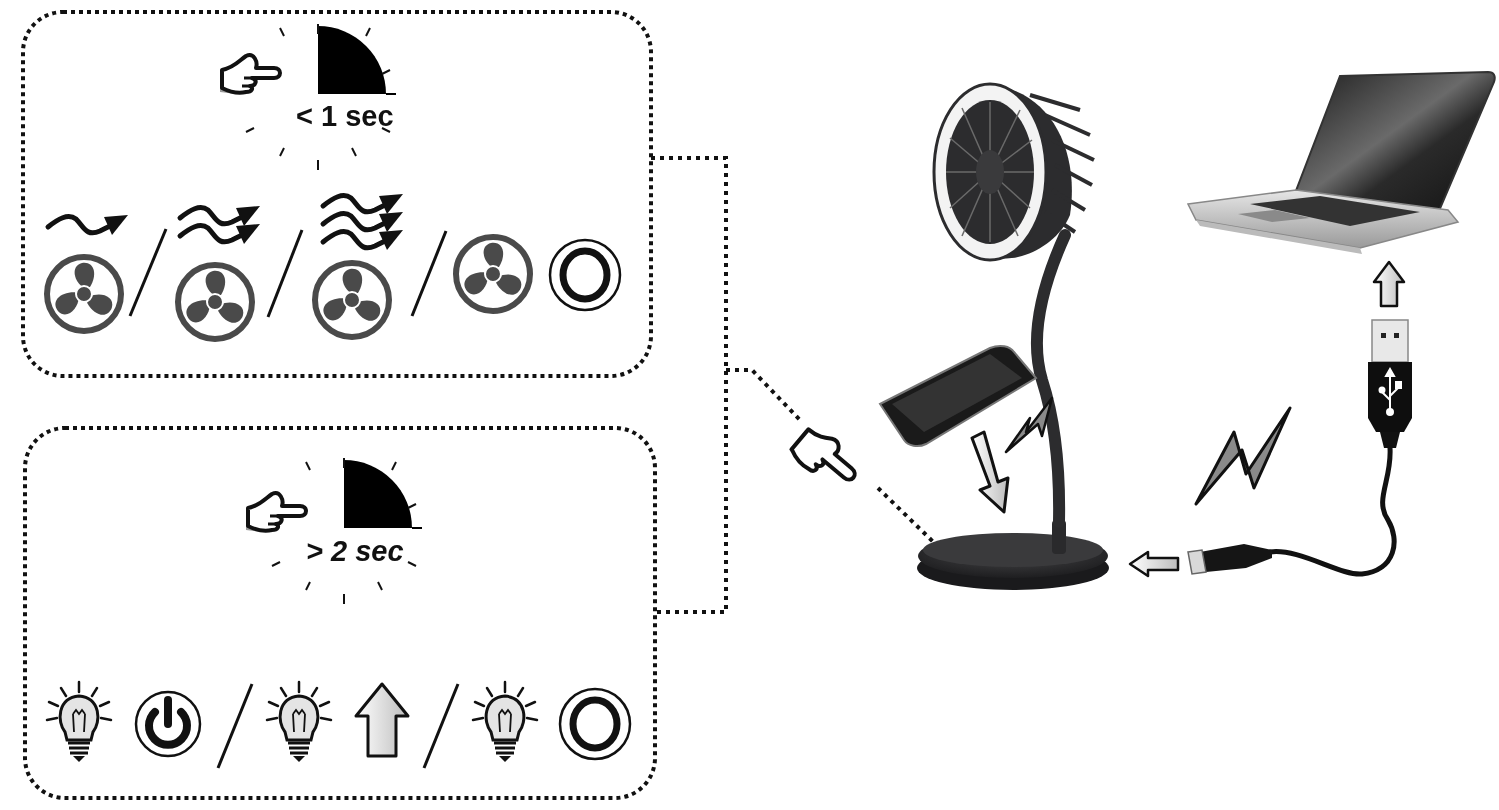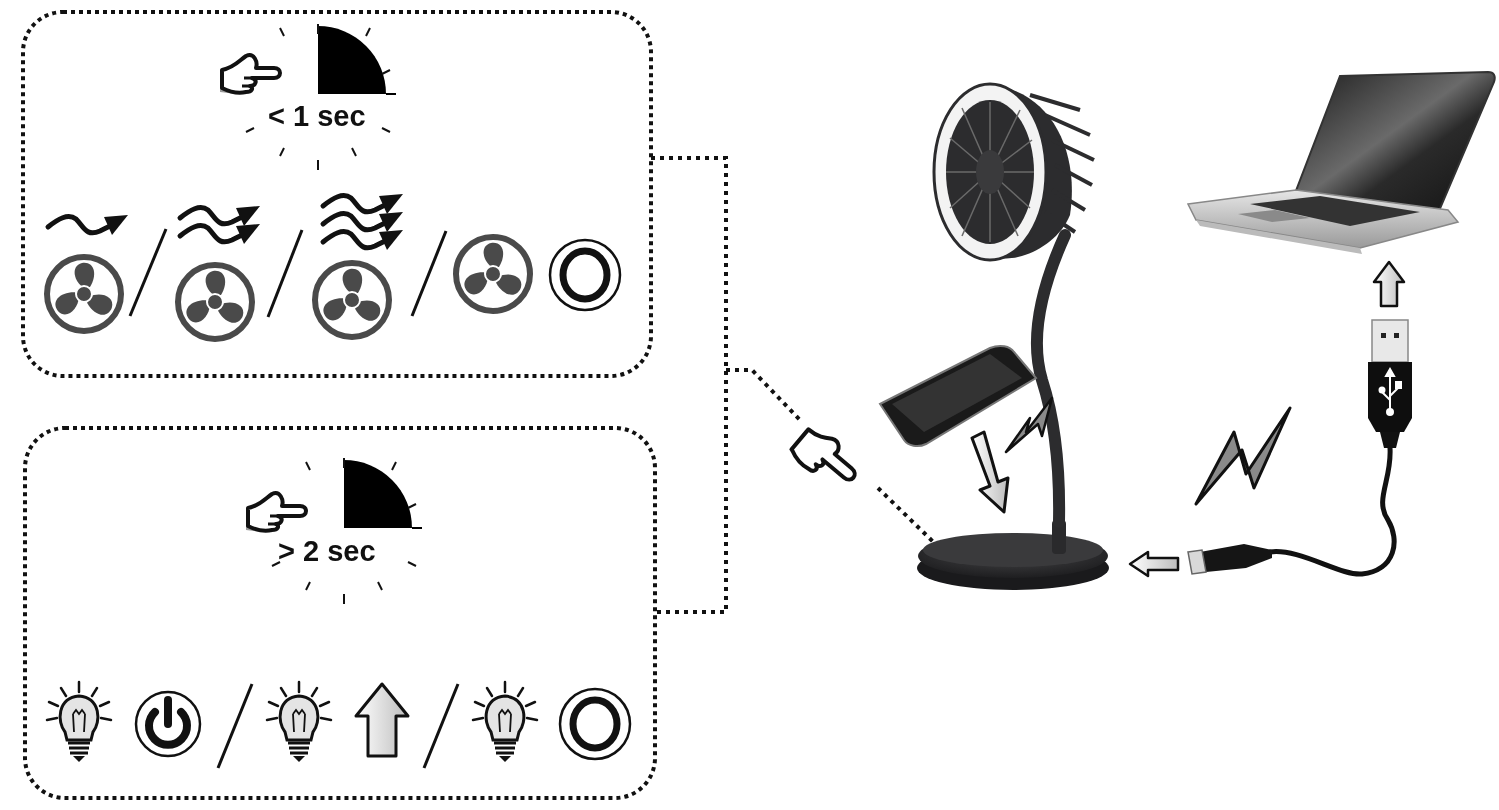--- a/index.html
+++ b/index.html
@@ -1,18 +1,18 @@
 <!DOCTYPE html>
 <html><head>
 <meta charset="utf-8">
 <style>
   html,body{margin:0;padding:0;background:#ffffff;}
   body{width:1499px;height:810px;position:relative;overflow:hidden;font-family:"Liberation Sans",sans-serif;}
   svg{position:absolute;left:0;top:0;}
-  .lbl{position:absolute;font-family:"Liberation Sans",sans-serif;font-weight:bold;font-size:29px;color:#111;white-space:nowrap;}
+  .lbl{position:absolute;font-family:"Liberation Sans",sans-serif;font-weight:bold;font-size:29px;color:#111;white-space:nowrap;margin-left:28px;}
 </style>
 </head>
 <body>
 
 <svg width="1499" height="810" viewBox="0 0 1499 810">
   <defs>
     <linearGradient id="arrowGrad" x1="0" x2="1" y1="0" y2="0">
       <stop offset="0" stop-color="#ffffff"></stop>
       <stop offset="1" stop-color="#bdbdbd"></stop>
     </linearGradient>
@@ -261,13 +261,13 @@
   <g>
     <path d="M1178,558 L1178,570 L1148,570 L1148,576 L1130,564 L1148,552 L1148,558 Z" fill="url(#arrowGrad)" stroke="#111" stroke-width="2.5" stroke-linejoin="round"></path>
   </g>
 
   <g>
     <path d="M1196,504 L1234,432 L1246,474 L1290,408 L1254,488 L1242,450 Z" fill="#8a8a8a" stroke="#111" stroke-width="3" stroke-linejoin="round"></path>
   </g>
 </svg>
 
 <div class="lbl" style="left:268px;top:100px;">&lt; 1 sec</div>
-<div class="lbl" style="left:278px;top:535px;">&gt; 2 sec</div>
+<div class="lbl" style="left:278px;top:535px;font-style:italic;">&gt; 2 sec</div>
 
 </body></html>

